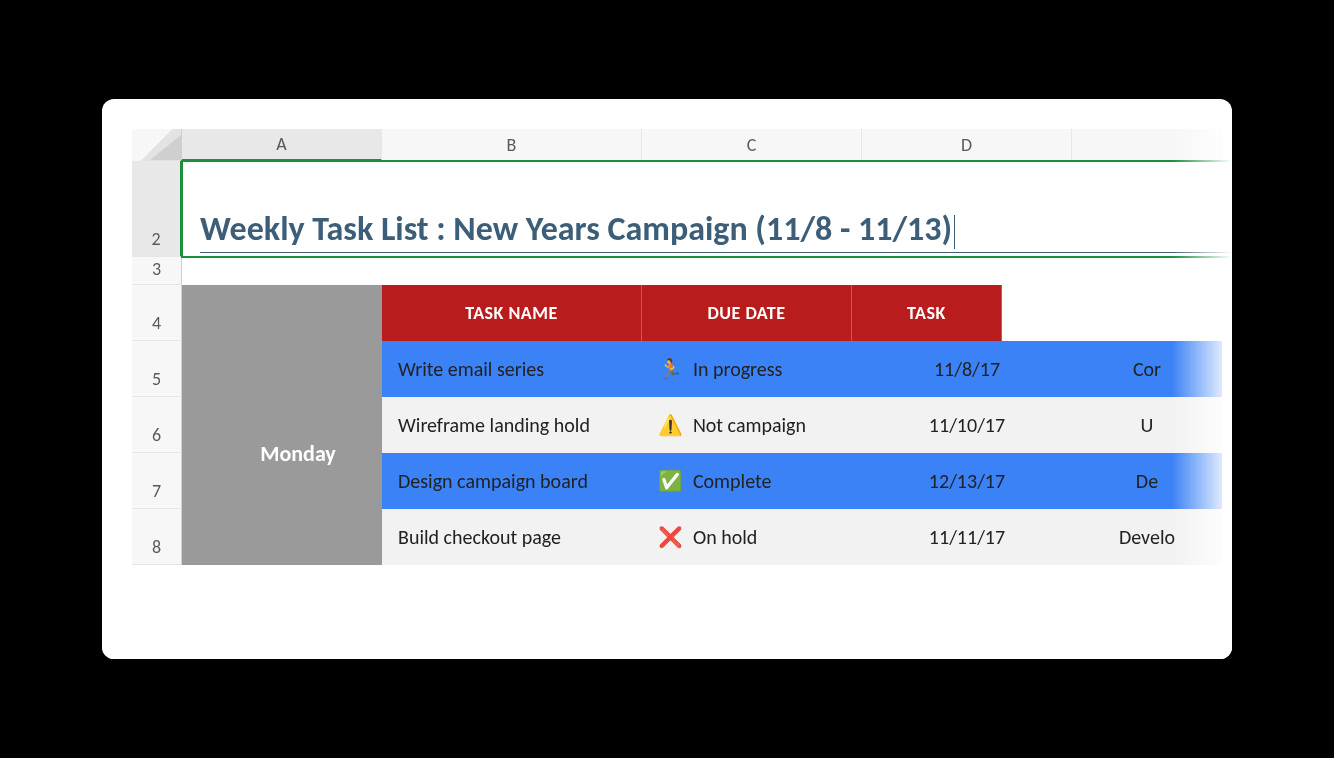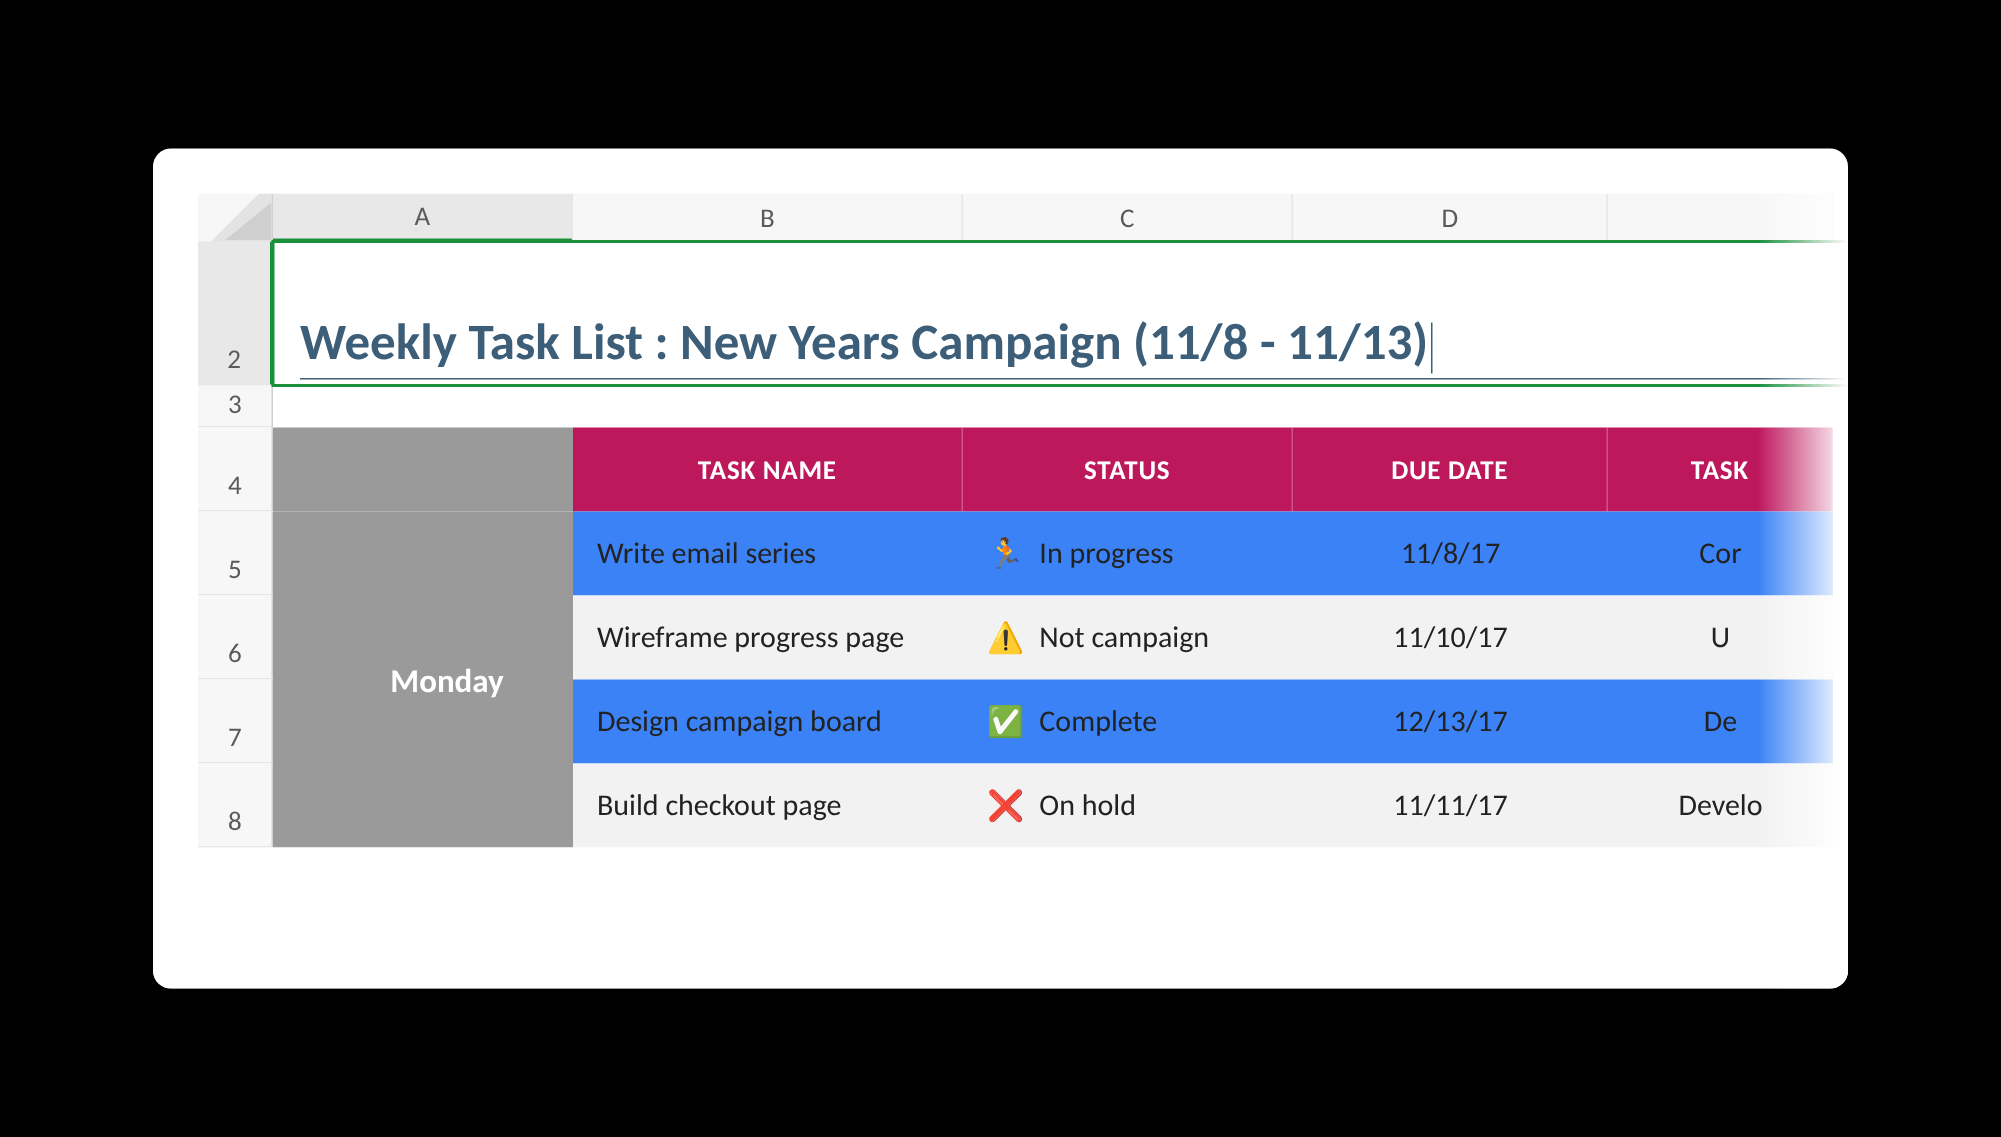--- a/index.html
+++ b/index.html
@@ -113,21 +113,21 @@
   .spacer-row .cells { flex:1; height: 28px; }
   
   .tblhdr-row .cells { display:flex; flex:1; }
   .daycol-hdr {
     width: 200px; height: 56px;
     background: #9a9a9a;
   }
   .tblhdr {
     height: 56px;
     display:flex; align-items:center; justify-content:center;
-    background: #be185d;
+    background: #b91c1c;
     color: #fff;
     font-weight: 700;
     font-size: 18px;
     letter-spacing: 0.5px;
     border-right: 1px solid rgba(255,255,255,0.25);
   }
   
   .data-row .cells { display:flex; flex:1; }
   .daycol {
     width: 200px;
@@ -196,21 +196,20 @@
       <div class="row spacer-row">
         <div class="rownum" style="height:28px;padding-bottom:4px">3</div>
         <div class="cells"></div>
       </div>
 
       <div class="row tblhdr-row">
         <div class="rownum" style="height:56px">4</div>
         <div class="cells">
           <div class="daycol-hdr"></div>
           <div class="tblhdr colB">TASK NAME</div>
-          <div class="tblhdr colC">STATUS</div>
           <div class="tblhdr colD">DUE DATE</div>
           <div class="tblhdr colE">TASK</div>
         </div>
       </div>
 
       <div class="row data-row">
         <div class="rownum" style="height:56px">5</div>
         <div class="cells">
           <div class="daycol" style="height:224px;position:absolute;">
             <span>Monday</span>
@@ -223,21 +222,21 @@
           </div>
           <div class="cell colD center">11/8/17</div>
           <div class="cell colE center">Cor</div>
         </div>
       </div>
 
       <div class="row data-row zebra">
         <div class="rownum" style="height:56px">6</div>
         <div class="cells">
           <div style="width:200px"></div>
-          <div class="cell colB">Wireframe progress page</div>
+          <div class="cell colB">Wireframe landing hold</div>
           <div class="cell colC">
             <span class="status-icon">⚠️</span>
             <span>Not campaign</span>
           </div>
           <div class="cell colD center">11/10/17</div>
           <div class="cell colE center">U</div>
         </div>
       </div>
 
       <div class="row data-row">

